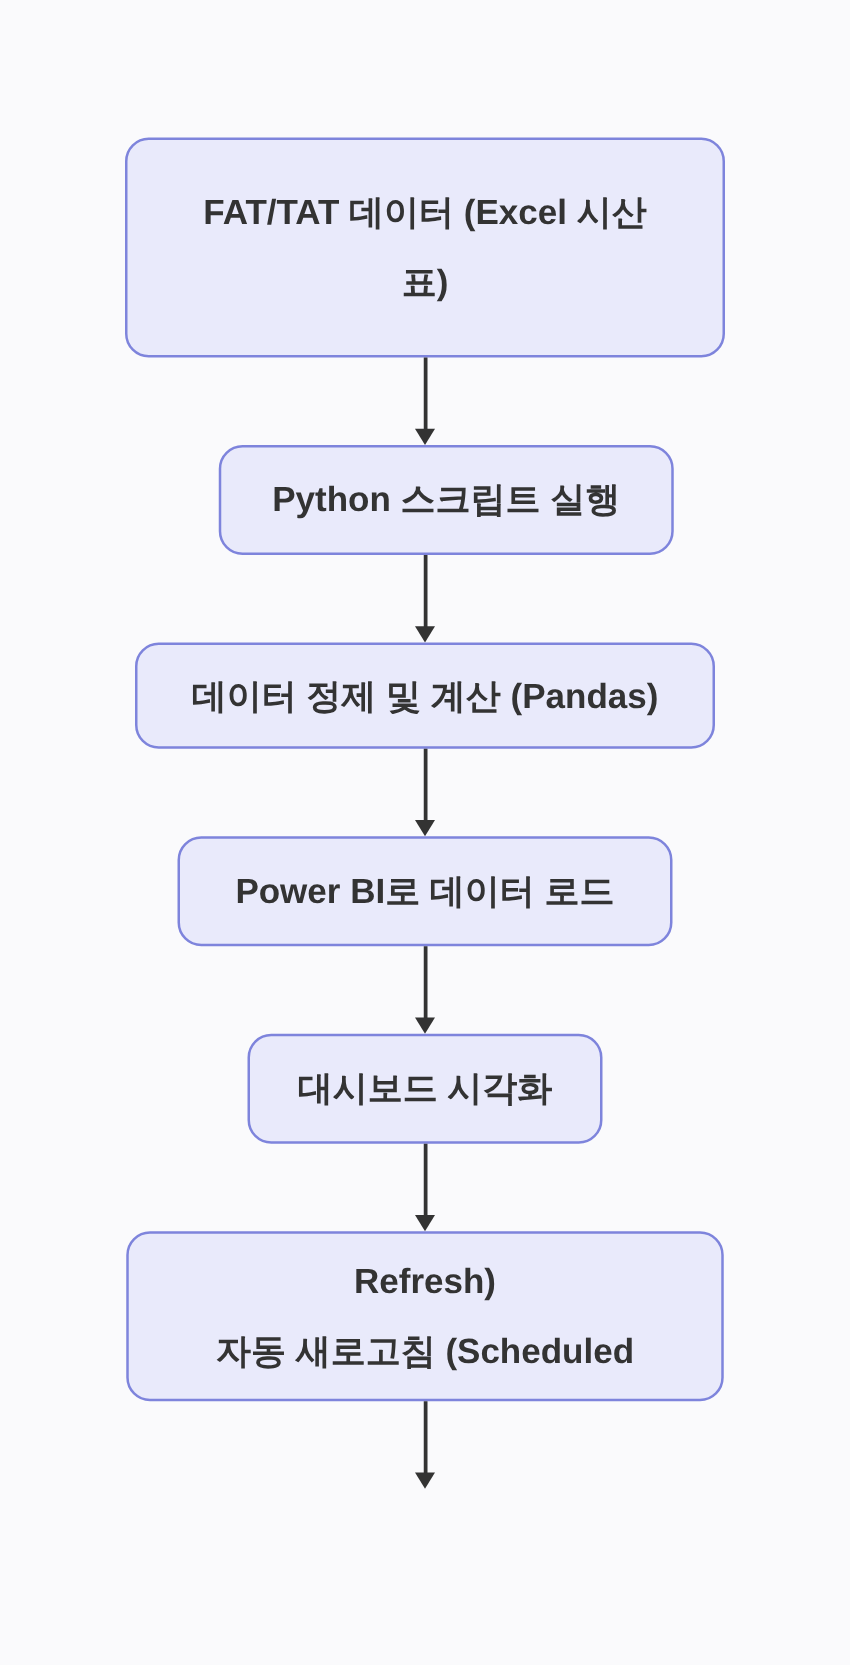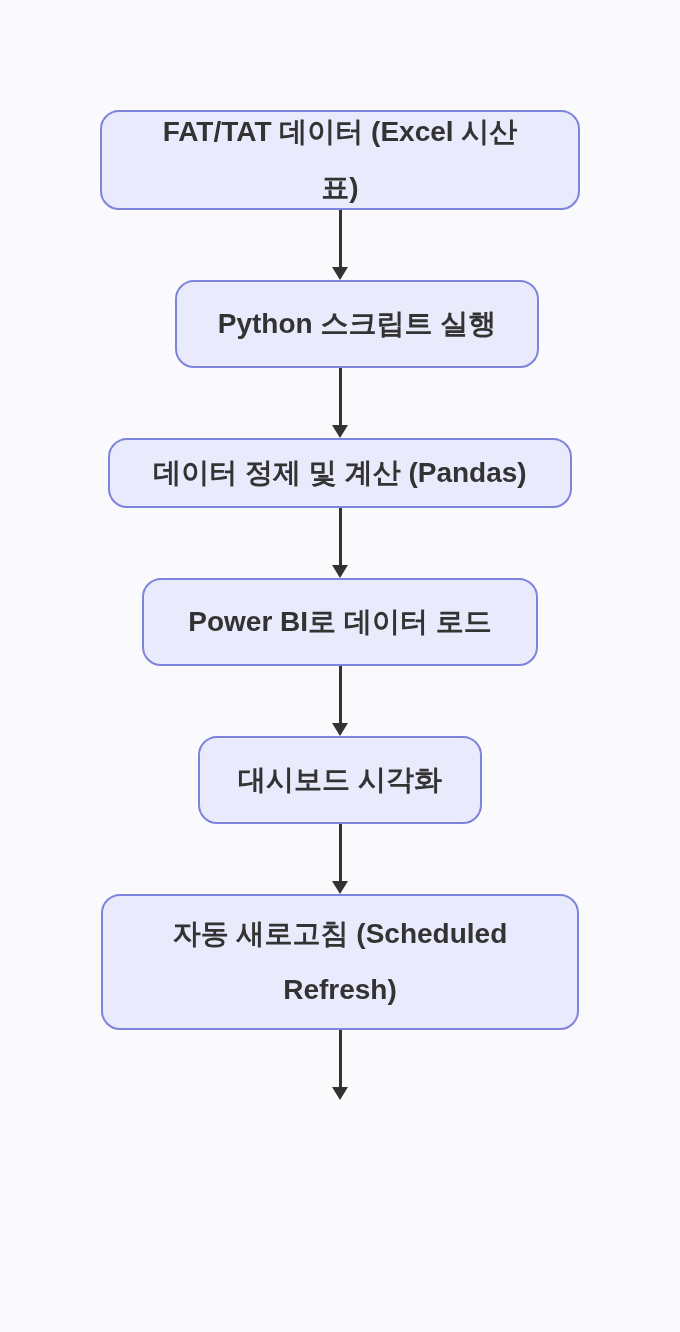--- a/index.html
+++ b/index.html
@@ -36,23 +36,23 @@
     font-weight: 600;
     text-align: center;
     overflow: hidden;
     flex: 0 0 auto;
   }
   .node .line {
     display: block;
     line-height: 56px;
     white-space: nowrap;
   }
-  .node-1 { width: 480px; height: 100px; }
+  .node-1 { width: 480px; height: 176px; }
   .node-2 { width: 364px; height: 88px; margin-left: 34px; }
-  .node-3 { width: 464px; height: 70px; }
+  .node-3 { width: 464px; height: 85px; }
   .node-4 { width: 396px; height: 88px; }
   .node-5 { width: 284px; height: 88px; align-items: center; }
   .node-6 { width: 478px; height: 136px; }
   .node-7 { width: 452px; height: 92px; }
   .arrow {
     height: 70px;
     display: flex;
     flex-direction: column;
     align-items: center;
     flex: 0 0 auto;
@@ -117,22 +117,22 @@
   <div class="node node-5">
     <span class="line">대시보드 시각화</span>
   </div>
 
   <div class="arrow">
     <div class="arrow-line"></div>
     <div class="arrow-head"></div>
   </div>
 
   <div class="node node-6">
+    <span class="line">Refresh)</span>
     <span class="line">자동 새로고침 (Scheduled</span>
-    <span class="line">Refresh)</span>
   </div>
 
   <div class="arrow">
     <div class="arrow-line"></div>
     <div class="arrow-head"></div>
   </div>
 
 
 </div>
 

